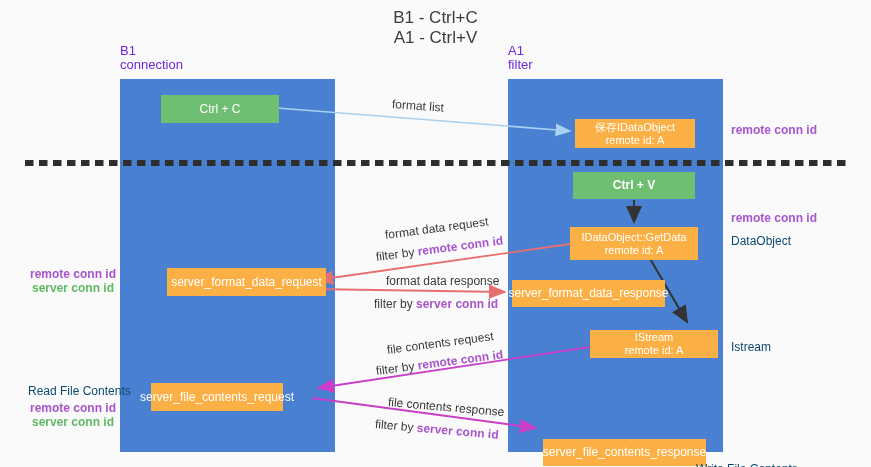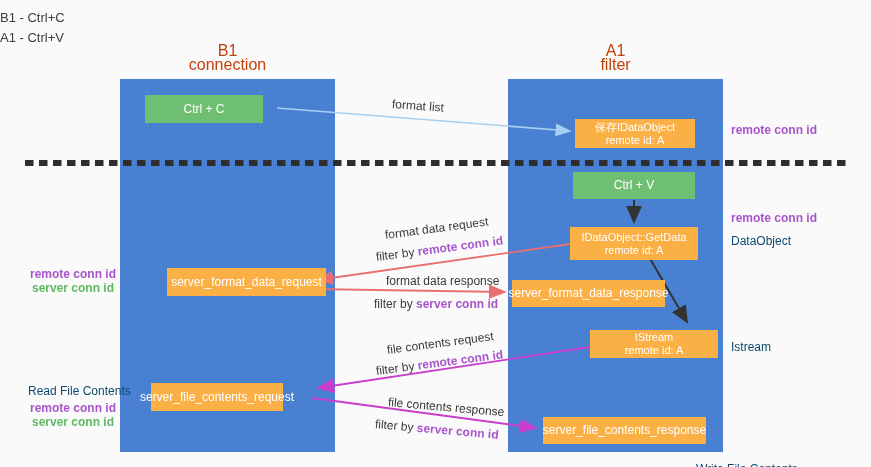--- a/index.html
+++ b/index.html
@@ -5,29 +5,29 @@
   * { margin:0; padding:0; box-sizing:border-box; }
   html,body { width:871px; height:467px; }
   body {
     position:relative;
     font-family:"Liberation Sans", sans-serif;
     background:#fafafa;
     overflow:hidden;
   }
   .title {
     position:absolute; top:8px; left:0; width:100%;
-    text-align:left; font-size:13px; color:#3c3c3c; line-height:20px;
+    text-align:center; font-size:17px; color:#3c3c3c; line-height:20px;
   }
   .col {
     position:absolute; top:79px; width:215px; height:373px;
     background:#4a80d2;
   }
   .col-header {
-    position:absolute; top:44px; width:215px; text-align:center;
-    font-size:16px; color:#c2410c; line-height:14px;
+    position:absolute; top:44px; width:215px; 
+    font-size:13px; color:#6d28d9; line-height:14px;
   }
   .node {
     position:absolute; display:flex; flex-direction:column;
     align-items:center; justify-content:center;
     color:#ffffff; font-size:12px; line-height:13px; text-align:center;
     white-space:nowrap;
   }
   .node.small { font-size:11px; }
   .green  { background:#6fbf72; }
   .orange { background:#fbb045; }
@@ -91,30 +91,30 @@
 
   <line x1="570" y1="244" x2="317" y2="280" stroke="#e86f6f" stroke-width="1.8" marker-end="url(#ah-salmon)"></line>
 
   <line x1="311" y1="289" x2="505" y2="292" stroke="#e86f6f" stroke-width="1.8" marker-end="url(#ah-salmon)"></line>
 
   <line x1="590" y1="347" x2="318" y2="388" stroke="#c93ec9" stroke-width="1.8" marker-end="url(#ah-magenta)"></line>
 
   <line x1="312" y1="398" x2="536" y2="428" stroke="#c93ec9" stroke-width="1.8" marker-end="url(#ah-magenta)"></line>
 </svg>
 
-<div class="node green" style="left:145px;top:95px;width:118px;height:28px;">
+<div class="node green" style="left:161px;top:95px;width:118px;height:28px;">
   <span>Ctrl + C</span>
 </div>
 
 <div class="node orange small" style="left:575px;top:119px;width:120px;height:29px;">
   <span>保存IDataObject</span>
   <span>remote id: A</span>
 </div>
 
-<div class="node green" style="left:573px;top:172px;width:122px;height:27px;">
+<div class="node green" style="left:573px;top:172px;width:122px;height:27px;font-weight:bold;">
   <span>Ctrl + V</span>
 </div>
 
 <div class="node orange small" style="left:570px;top:227px;width:128px;height:33px;">
   <span>IDataObject::GetData</span>
   <span>remote id: A</span>
 </div>
 
 <div class="node orange" style="left:151px;top:268px;width:159px;height:28px;margin-left:16px;">
   <span>server_format_data_request</span>
@@ -126,21 +126,21 @@
 
 <div class="node orange small" style="left:590px;top:330px;width:128px;height:28px;">
   <span>IStream</span>
   <span>remote id: A</span>
 </div>
 
 <div class="node orange" style="left:151px;top:383px;width:132px;height:28px;">
   <span>server_file_contents_request</span>
 </div>
 
-<div class="node orange" style="left:543px;top:417px;width:163px;height:27px;">
+<div class="node orange" style="left:543px;top:439px;width:163px;height:27px;">
   <span>server_file_contents_response</span>
 </div>
 
 <div class="side-label conn-purple" style="left:731px;top:123px;">remote conn id</div>
 <div class="side-label conn-purple" style="left:731px;top:211px;">remote conn id</div>
 <div class="side-label" style="left:731px;top:234px;">DataObject</div>
 <div class="side-label" style="left:731px;top:340px;">Istream</div>
 <div class="side-label" style="left:696px;top:424px;margin-top:38px;">Write File Contents</div>
 
 <div class="conn-stack" style="left:18px;top:267px;">

